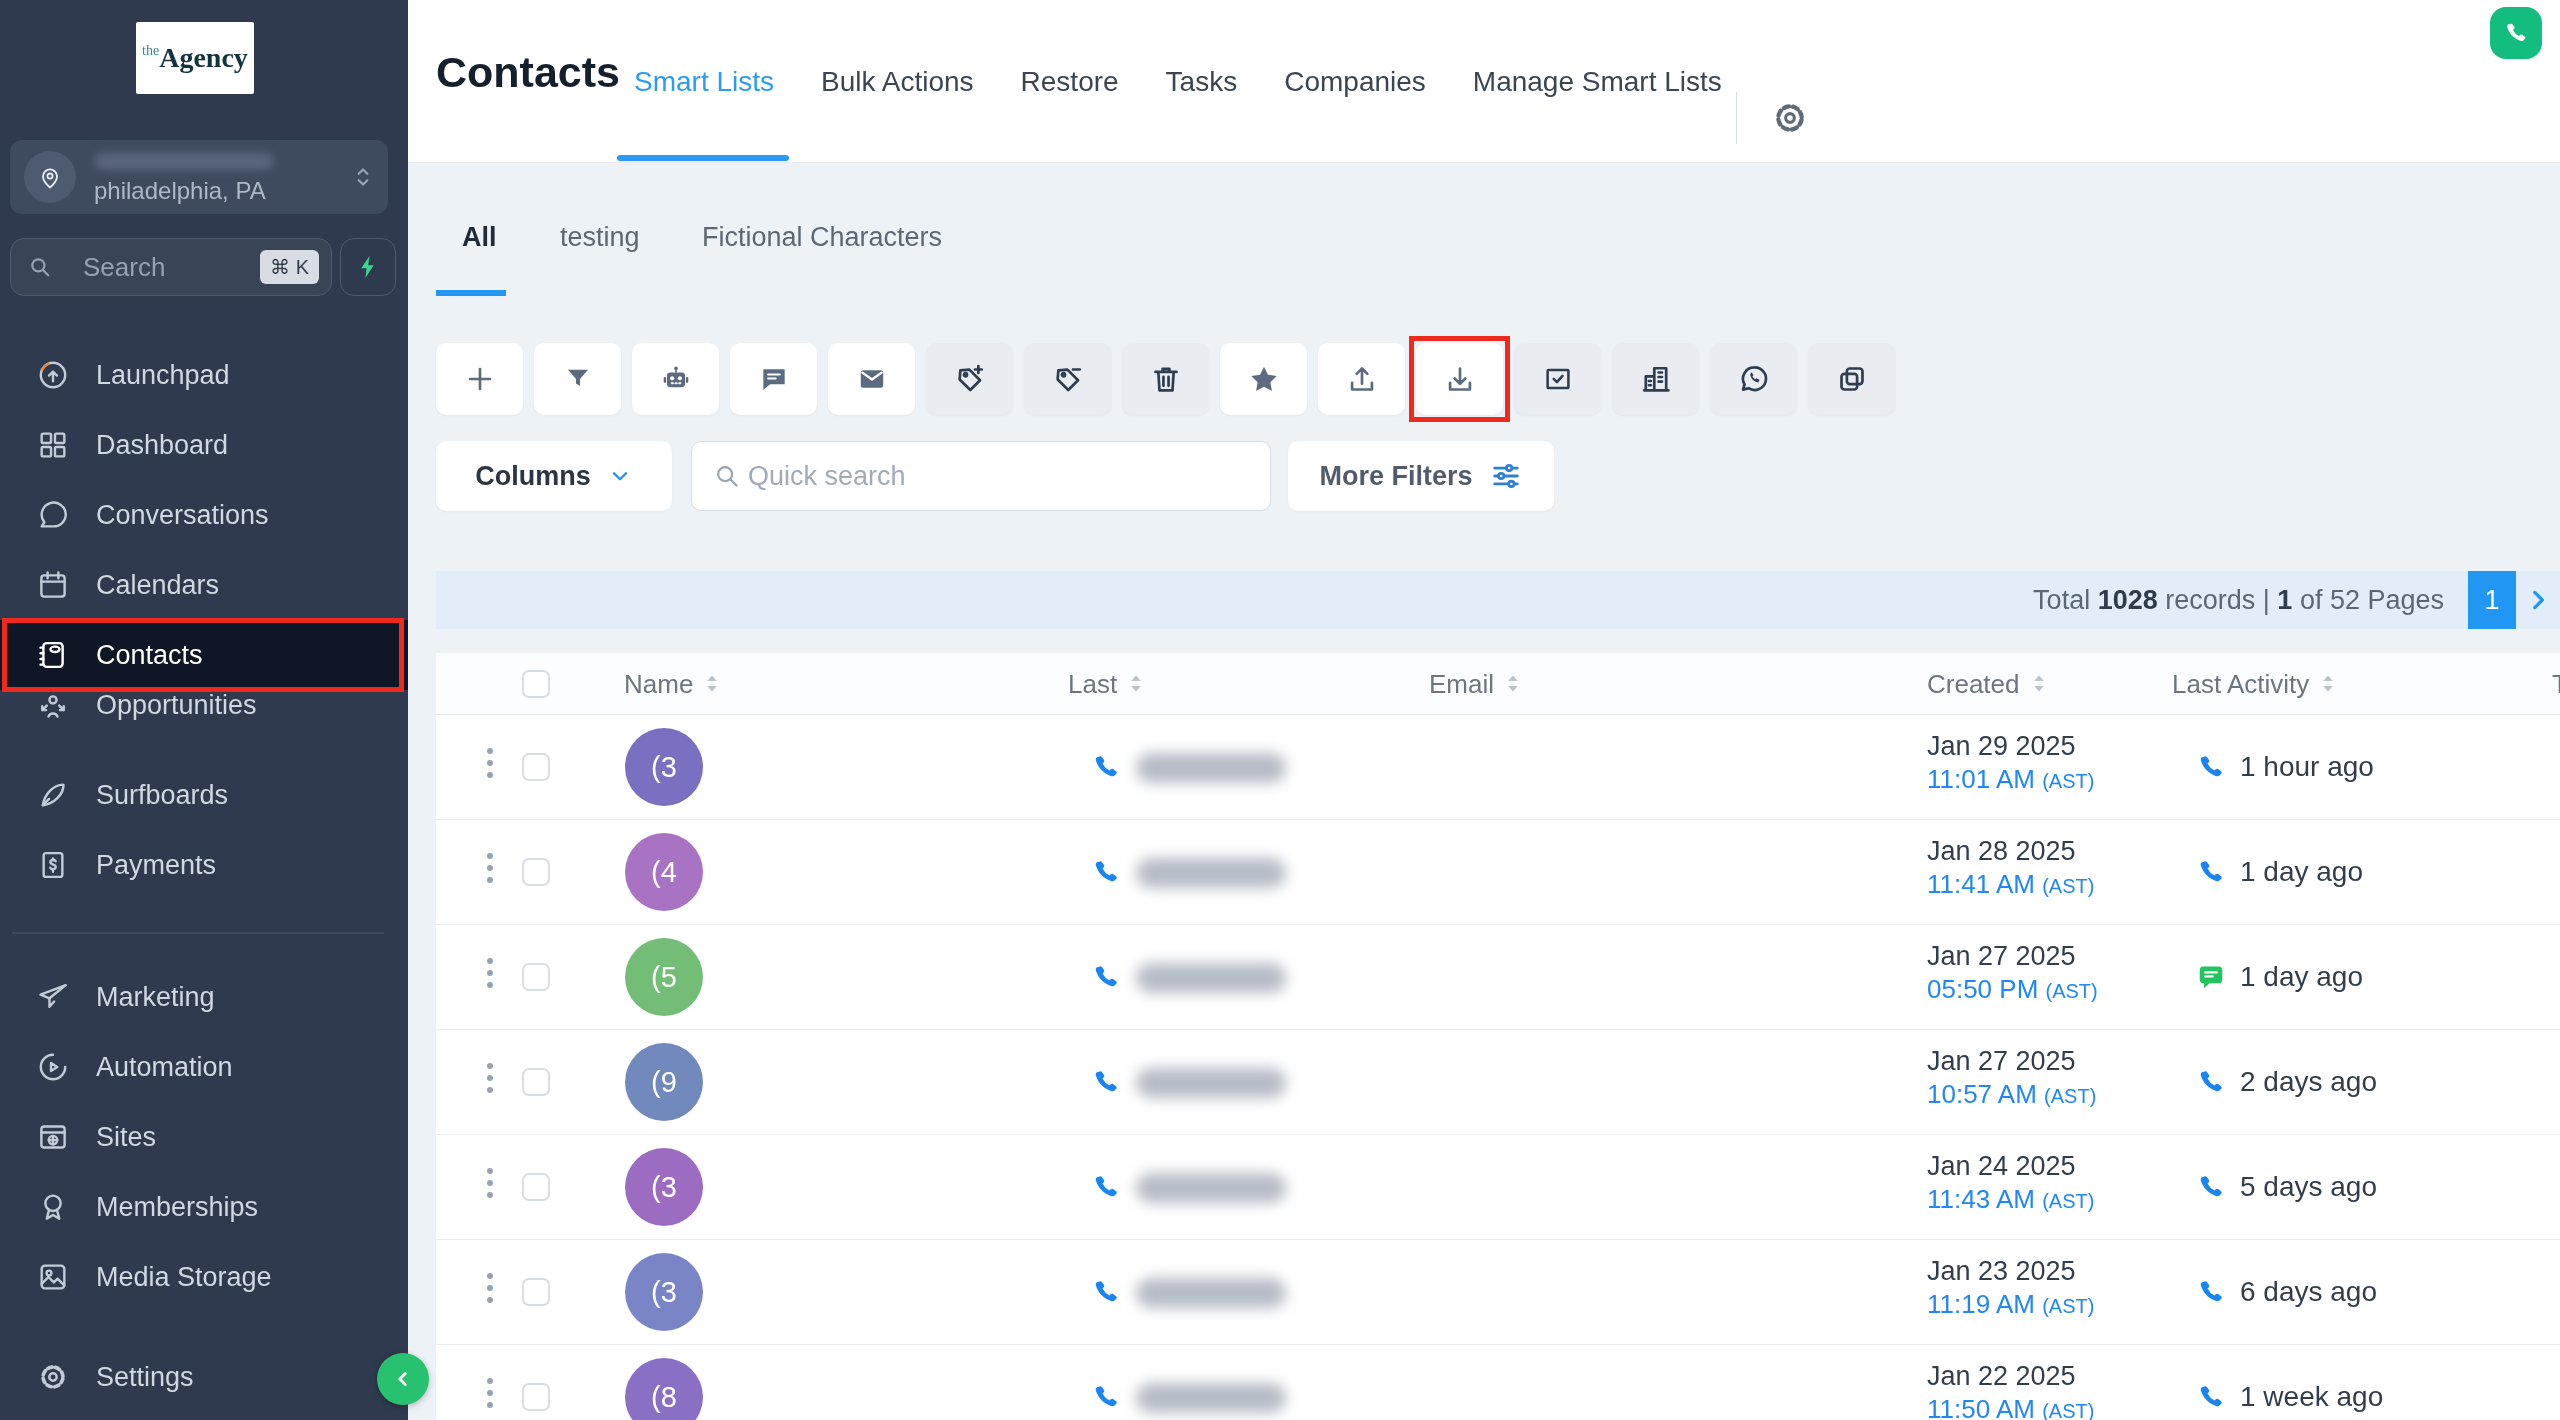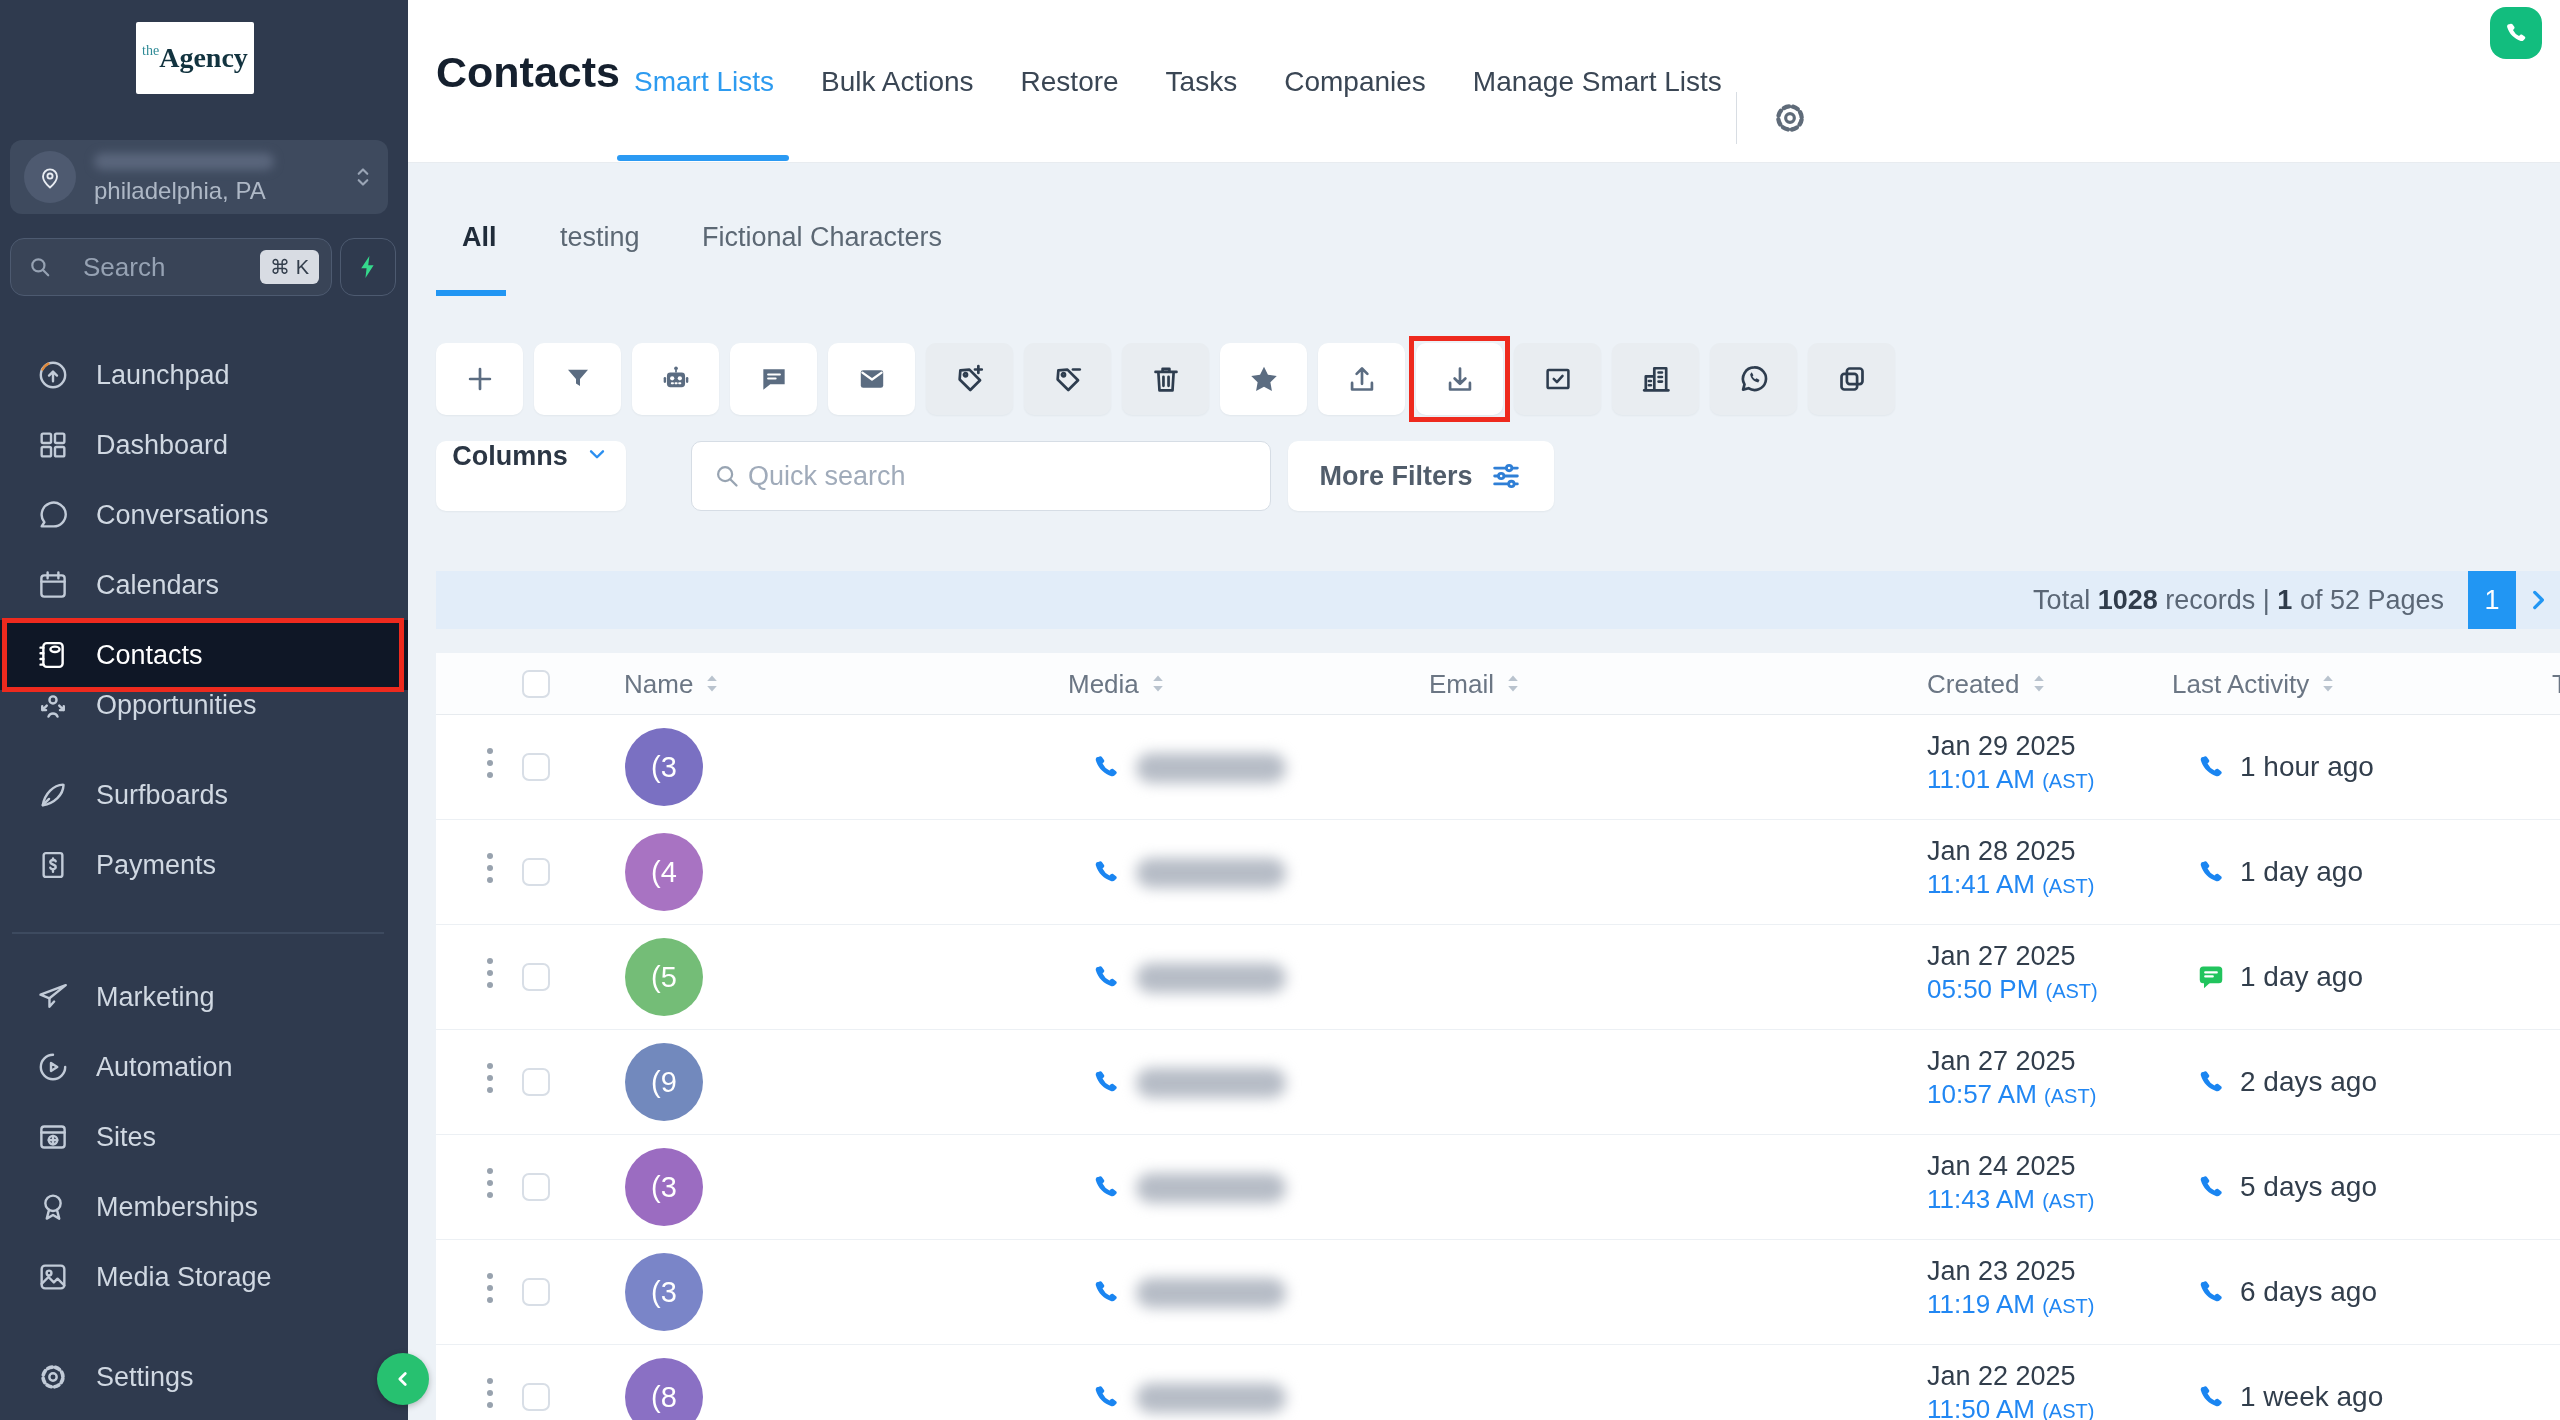--- a/index.html
+++ b/index.html
@@ -44,21 +44,21 @@
 
   .subtab{position:absolute;top:222px;font-size:27px;color:#5c6874;cursor:pointer;}
   .subtab.act{color:#202c3a;font-weight:700;}
   .subtab-underline{position:absolute;left:28px;top:290px;width:70px;height:6px;background:#2196f3;}
 
   .tbtn{position:absolute;top:343px;width:87px;height:72px;border-radius:10px;display:flex;align-items:center;justify-content:center;cursor:pointer;box-shadow:0 1px 2px rgba(20,30,45,.05);}
   .tbtn.w{background:#ffffff;color:#5b6c81;}
   .tbtn.g{background:#e9edf1;color:#2e3d4f;}
   .tbtn svg{stroke:currentColor;fill:none;stroke-width:1.9;stroke-linecap:round;stroke-linejoin:round;}
 
-  .colbtn{position:absolute;left:28px;top:441px;width:190px;height:70px;background:#fff;border-radius:10px;display:flex;justify-content:center;gap:16px;cursor:pointer;box-shadow:0 1px 2px rgba(20,30,45,.05);}
+  .colbtn{position:absolute;left:28px;top:441px;width:236px;height:70px;background:#fff;border-radius:10px;display:flex;align-items:center;justify-content:center;gap:16px;cursor:pointer;box-shadow:0 1px 2px rgba(20,30,45,.05);}
   .colbtn .lbl{font-size:27px;color:#2b3644;font-weight:600;}
   .qsearch{position:absolute;left:283px;top:441px;width:580px;height:70px;background:#fff;border:1.5px solid #d6dde5;border-radius:10px;box-sizing:border-box;display:flex;align-items:center;padding:0 20px;}
   .qsearch input{flex:1;border:none;outline:none;font-size:27px;color:#3a4654;margin-left:4px;font-family:Liberation Sans, sans-serif;}
   .qsearch input::placeholder{color:#a0abba;}
   .mfbtn{position:absolute;left:880px;top:441px;width:266px;height:70px;background:#fff;border-radius:10px;display:flex;align-items:center;justify-content:center;gap:16px;cursor:pointer;box-shadow:0 1px 2px rgba(20,30,45,.05);}
   .mfbtn .lbl{font-size:27px;color:#515d6b;font-weight:600;}
 
   .recbar{position:absolute;left:28px;top:571px;right:0;height:58px;background:#e2edf9;display:flex;align-items:center;justify-content:flex-end;}
   .recbar .txt{font-size:27px;color:#5b6776;margin-right:24px;white-space:nowrap;}
   .recbar .txt b{color:#303c4b;}
@@ -419,21 +419,21 @@
       <div class="thead">
         <div class="cb" style="position:absolute;left:86px;top:17px"></div>
         <div class="hcell" style="left:188px">
             <span>Name</span>
             <svg width="22" height="26" viewBox="0 0 22 26">
               <path d="M6.2 10L11 4.6 15.8 10z" fill="#b9c3ce"></path>
               <path d="M6.2 15l4.8 5.4L15.8 15z" fill="#b9c3ce"></path>
             </svg>
           </div>
         <div class="hcell" style="left:632px">
-            <span>Media</span>
+            <span>Last</span>
             <svg width="22" height="26" viewBox="0 0 22 26">
               <path d="M6.2 10L11 4.6 15.8 10z" fill="#b9c3ce"></path>
               <path d="M6.2 15l4.8 5.4L15.8 15z" fill="#b9c3ce"></path>
             </svg>
           </div>
         <div class="hcell" style="left:993px">
             <span>Email</span>
             <svg width="22" height="26" viewBox="0 0 22 26">
               <path d="M6.2 10L11 4.6 15.8 10z" fill="#b9c3ce"></path>
               <path d="M6.2 15l4.8 5.4L15.8 15z" fill="#b9c3ce"></path>

